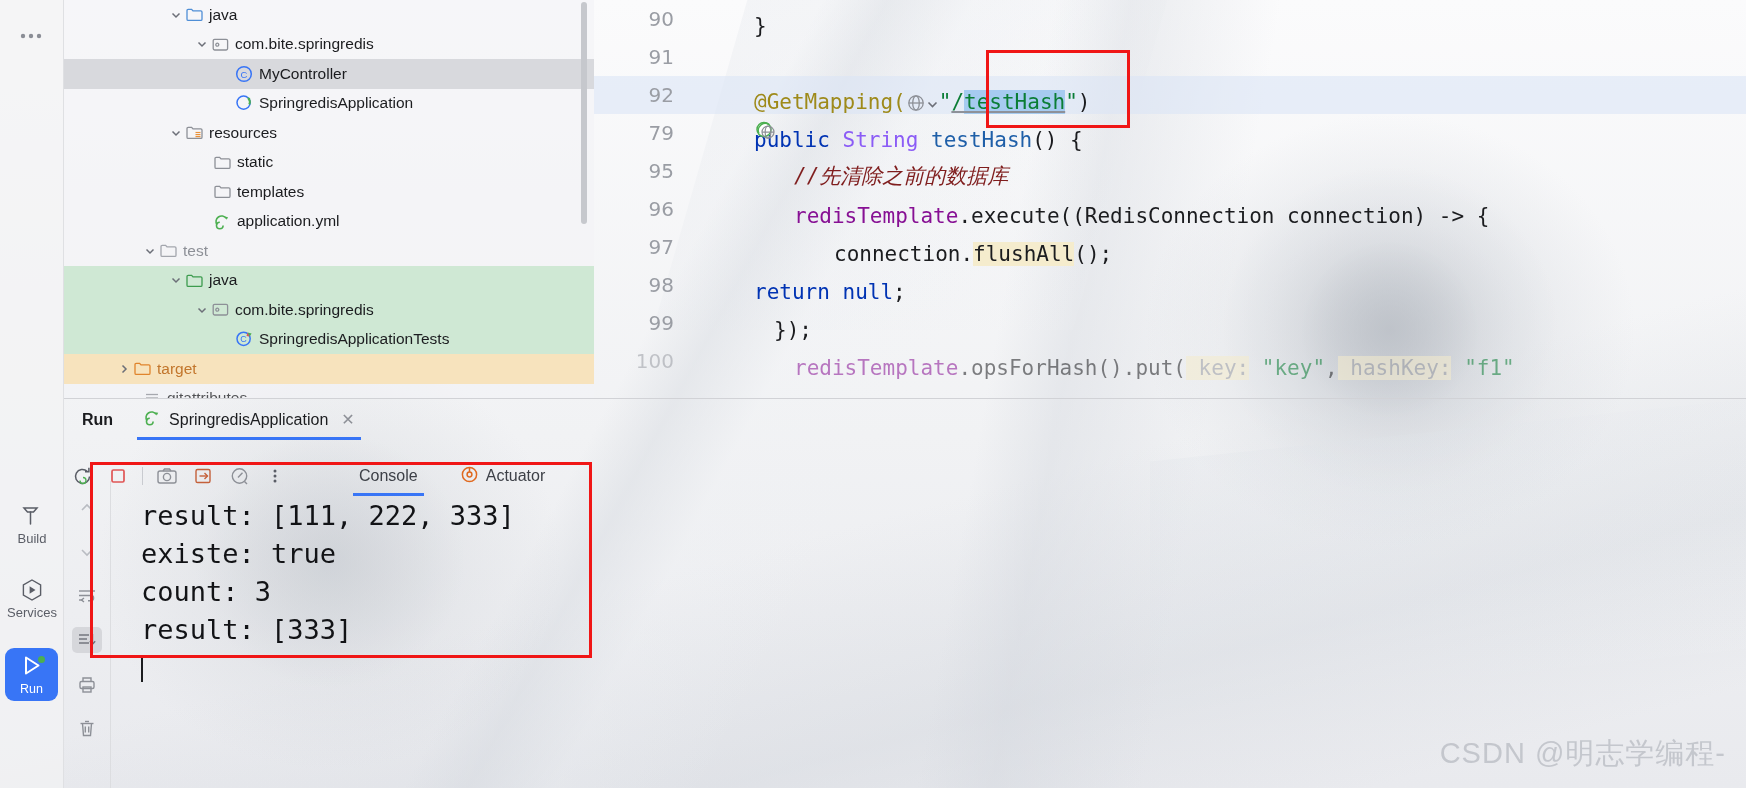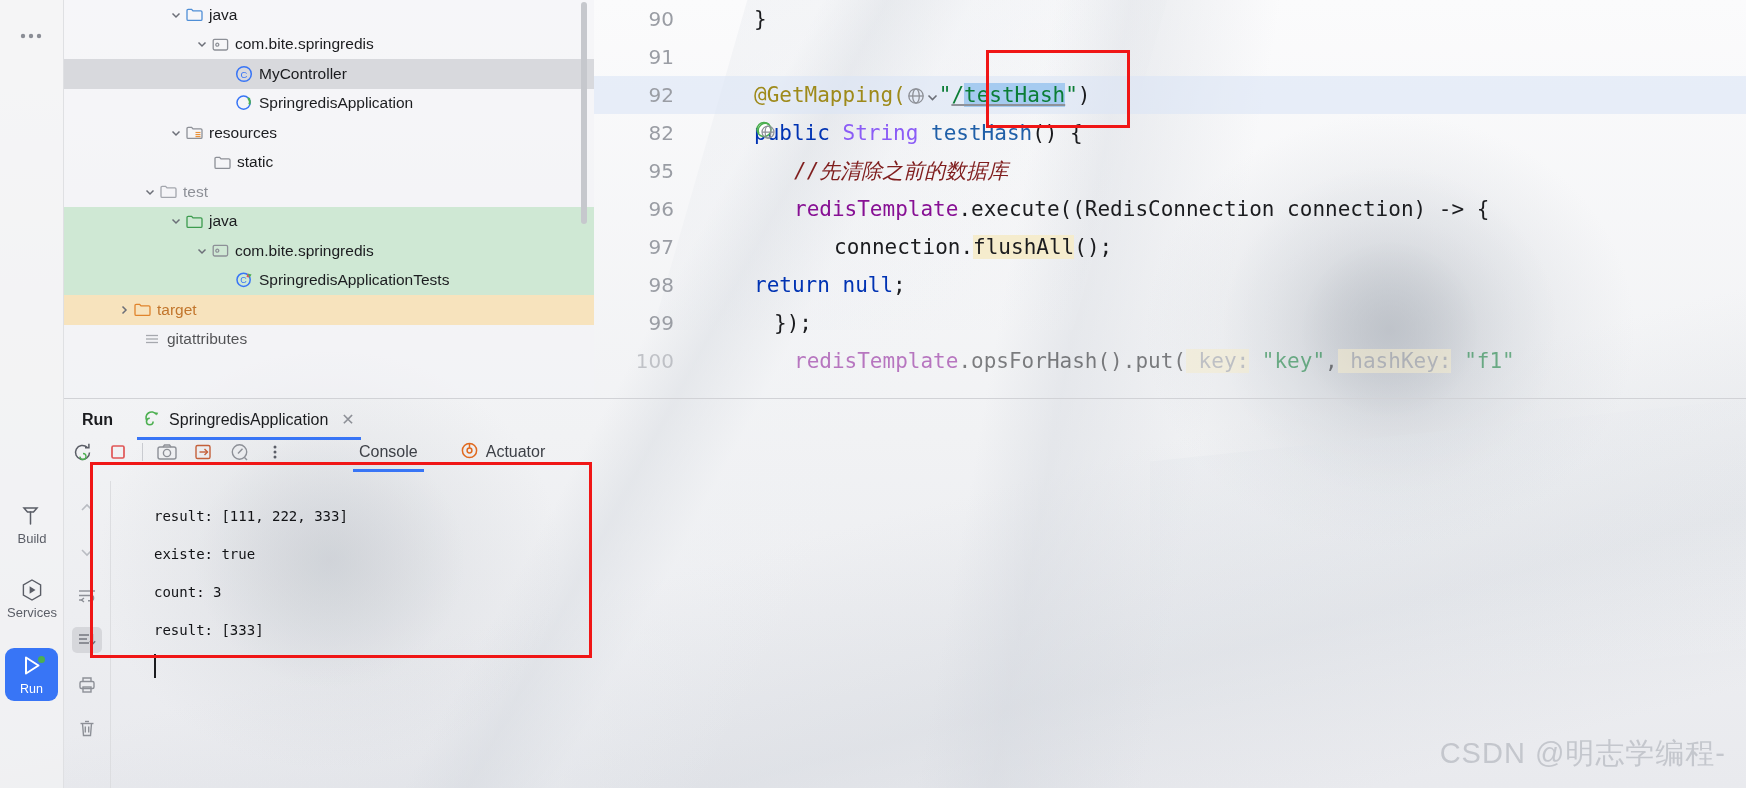--- a/index.html
+++ b/index.html
@@ -107,21 +107,21 @@
   
   .editor {
     position: absolute; left: 594px; top: 0;
     width: 1152px; height: 398px;
     z-index: 4;
     overflow: hidden;
   }
   .ed-line {
     position: relative;
     height: 38px;
-    display: flex; align-items: center;
+    display: flex; align-items: flex-end;
     font-family: "DejaVu Sans Mono", monospace;
     font-size: 21px;
     white-space: pre;
   }
   .ed-line.hl { background: rgba(216,228,246,0.55); }
   .gutter {
     position: absolute; left: 0; top: 0;
     width: 90px; height: 100%;
     display: flex; align-items: center; justify-content: flex-end;
     padding-right: 10px;
@@ -178,21 +178,21 @@
     display: flex; align-items: center; gap: 7px;
     padding: 0 12px; font-size: 16px; color: #1b1c1f;
   }
   .run-tab .under {
     position: absolute; left: 6px; right: 6px; bottom: 0;
     height: 3px; background: #3875f6;
   }
   .run-tab .close { color: #8d9097; font-size: 16px; margin-left: 6px; }
 
   .run-toolbar {
-    position: absolute; left: 0; top: 36px;
+    position: absolute; left: 0; top: 60px;
     width: 1682px; height: 34px;
     display: flex; align-items: center; gap: 0;
   }
   .tb-ico {
     width: 36px; height: 30px;
     display: flex; align-items: center; justify-content: center;
   }
   .tb-sep { width: 1px; height: 18px; background: #c9cbd0; margin: 0 6px; }
   .tb-tab {
     position: relative;
@@ -212,23 +212,23 @@
     gap: 18px; padding-top: 14px;
     color: #9a9da4;
   }
   .gs-btn { width: 30px; height: 26px; display: flex; align-items: center; justify-content: center; }
   .gs-btn.active { background: #d6d7db; border-radius: 5px; }
 
   .console {
     position: absolute; left: 48px; top: 82px;
     width: 1634px; height: 307px;
     font-family: "DejaVu Sans Mono", monospace;
-    font-size: 14px;
+    font-size: 27px;
     color: #121316;
-    padding: 16px 0 0 42px;
+    padding: 16px 0 0 29px;
   }
   .console-line { height: 38px; line-height: 38px; white-space: pre; }
   .caret {
     display: inline-block; width: 2px; height: 24px;
     background: #1b1c1f; vertical-align: -5px;
   }
   .red-box-console { left: 90px; top: 462px; width: 502px; height: 196px; }
 
   
   .watermark {
@@ -361,21 +361,39 @@
 
     <div class="tree-row" style="padding-left:148px;">
       <span class="ico">
         <svg width="17" height="15" viewBox="0 0 17 15" fill="none" stroke="#8d9097" stroke-width="1.3">
             <path d="M1 3.5 a1.2 1.2 0 0 1 1.2-1.2 h3.4 l1.4 1.6 h7.8 a1.2 1.2 0 0 1 1.2 1.2 v7.1 a1.2 1.2 0 0 1 -1.2 1.2 H2.2 A1.2 1.2 0 0 1 1 12.2 z"></path>
           </svg>
         </span>
       <span>static</span>
     </div>
 
-
+    <div class="tree-row" style="padding-left:148px;">
+      <span class="ico">
+        <svg width="17" height="15" viewBox="0 0 17 15" fill="none" stroke="#8d9097" stroke-width="1.3">
+            <path d="M1 3.5 a1.2 1.2 0 0 1 1.2-1.2 h3.4 l1.4 1.6 h7.8 a1.2 1.2 0 0 1 1.2 1.2 v7.1 a1.2 1.2 0 0 1 -1.2 1.2 H2.2 A1.2 1.2 0 0 1 1 12.2 z"></path>
+          </svg>
+        </span>
+      <span>templates</span>
+    </div>
+
+    <div class="tree-row" style="padding-left:148px;">
+      <span class="ico">
+        <svg width="19" height="19" viewBox="0 0 19 19" fill="none" stroke="#4caf50" stroke-width="1.6">
+            <path d="M4 12.8 a5.6 5.6 0 0 1 9.2-6.4"></path>
+            <path d="M12 4.6 l3 .6 -1.3 2.6 z" fill="#4caf50" stroke="none"></path>
+            <path d="M6.8 10.2 a3.3 3.3 0 1 0 3.3 3.3"></path>
+          </svg>
+        </span>
+      <span>application.yml</span>
+    </div>
 
     <div class="tree-row" style="padding-left:78px;">
       <span class="chev">
         <svg width="12" height="12" viewBox="0 0 12 12" fill="none" stroke="#6c6f78" stroke-width="1.5">
             <path d="M2.5 4.5 L6 8 L9.5 4.5"></path>
           </svg>
         </span>
       <span class="ico">
         <svg width="17" height="15" viewBox="0 0 17 15" fill="none" stroke="#a3a6ad" stroke-width="1.3">
             <path d="M1 3.5 a1.2 1.2 0 0 1 1.2-1.2 h3.4 l1.4 1.6 h7.8 a1.2 1.2 0 0 1 1.2 1.2 v7.1 a1.2 1.2 0 0 1 -1.2 1.2 H2.2 A1.2 1.2 0 0 1 1 12.2 z"></path>
@@ -472,21 +490,21 @@
               <path d="M2.8 10 h14.4"></path>
               <ellipse cx="10" cy="10" rx="3.3" ry="7.2"></ellipse>
             </svg></span><span><svg width="13" height="9" viewBox="0 0 13 9" fill="none" stroke="#6c6f78" stroke-width="1.6">
               <path d="M2.5 2.5 L6.5 6.5 L10.5 2.5"></path>
             </svg></span><span class="k-str">"</span><span class="underl k-str">/</span><span class="sel-blue underl k-str">testHash</span><span class="k-str">"</span><span class="k-punct">)</span></span>
       
     </div>
 
 
     <div class="ed-line">
-      <span class="gutter">82</span>
+      <span class="gutter">79</span>
       <span class="gutter-icon">
         <svg width="22" height="22" viewBox="0 0 22 22" fill="none">
             <circle cx="9" cy="10" r="7" fill="#ffffff" stroke="#4caf50" stroke-width="1.5"></circle>
             <path d="M4 14 a7 7 0 0 1 10-9" stroke="#4caf50" stroke-width="1.5"></path>
             <circle cx="13" cy="12.6" r="6" fill="none" stroke="#8d9097" stroke-width="1.2"></circle>
             <path d="M7 12.6 h12" stroke="#8d9097" stroke-width="1.2"></path>
             <ellipse cx="13" cy="12.6" rx="2.8" ry="6" fill="none" stroke="#8d9097" stroke-width="1.2"></ellipse>
           </svg>
       </span>
       <span class="code"><span class="k-kw">public</span> <span class="k-type">String</span> <span class="k-call">testHash</span><span class="k-punct">() {</span></span>

